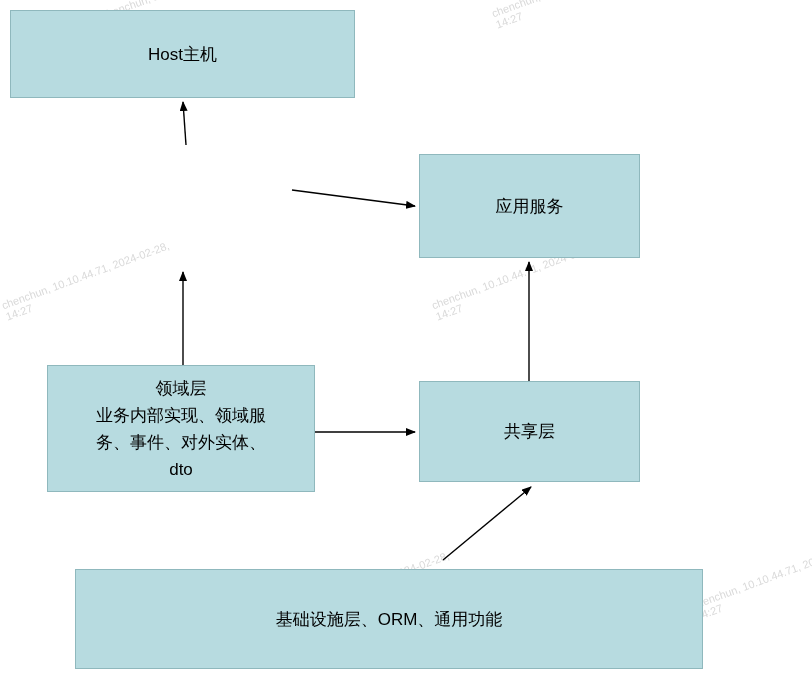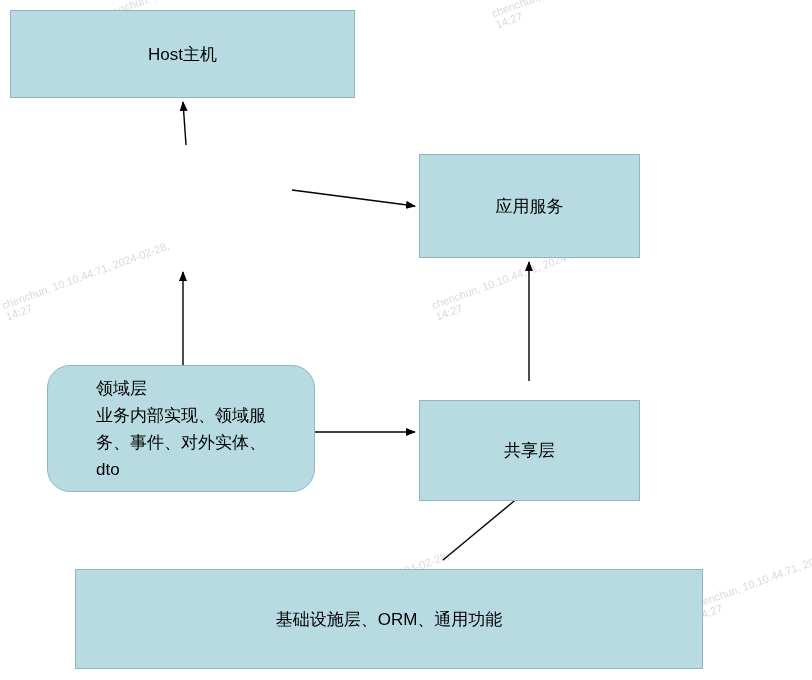--- a/index.html
+++ b/index.html
@@ -22,21 +22,21 @@
     height: 680px;
   }
   .node {
     position: absolute;
     box-sizing: border-box;
     background: #b7dbe0;
     border: 1px solid #8fb8bd;
     display: flex;
     align-items: center;
     justify-content: center;
-    text-align: left;
+    text-align: center;
     color: #000000;
     font-size: 17px;
     line-height: 27px;
     padding: 20px 8px;
     white-space: pre-line;
   }
   .arrows {
     position: absolute;
     left: 0;
     top: 0;
@@ -92,22 +92,22 @@
     <line x1="529" y1="381" x2="529" y2="262" stroke="#000000" stroke-width="1.4" marker-end="url(#ah)"></line>
 
     <line x1="443" y1="560" x2="531" y2="487" stroke="#000000" stroke-width="1.4" marker-end="url(#ah)"></line>
   </svg>
 
   <div class="node" style="left:10px; top:10px; width:345px; height:88px;">Host主机</div>
 
 
   <div class="node" style="left:419px; top:154px; width:221px; height:104px;">应用服务</div>
 
-  <div class="node" style="left:47px; top:365px; width:268px; height:127px;border-radius:23px;">领域层
+  <div class="node" style="left:47px; top:365px; width:268px; height:127px;">领域层
 业务内部实现、领域服
 务、事件、对外实体、
 dto</div>
 
-  <div class="node" style="left:419px; top:381px; width:221px; height:101px;margin-top:19px;">共享层</div>
+  <div class="node" style="left:419px; top:381px; width:221px; height:101px;">共享层</div>
 
   <div class="node" style="left:75px; top:569px; width:628px; height:100px;">基础设施层、ORM、通用功能</div>
 
 </div>
 
 </body></html>

